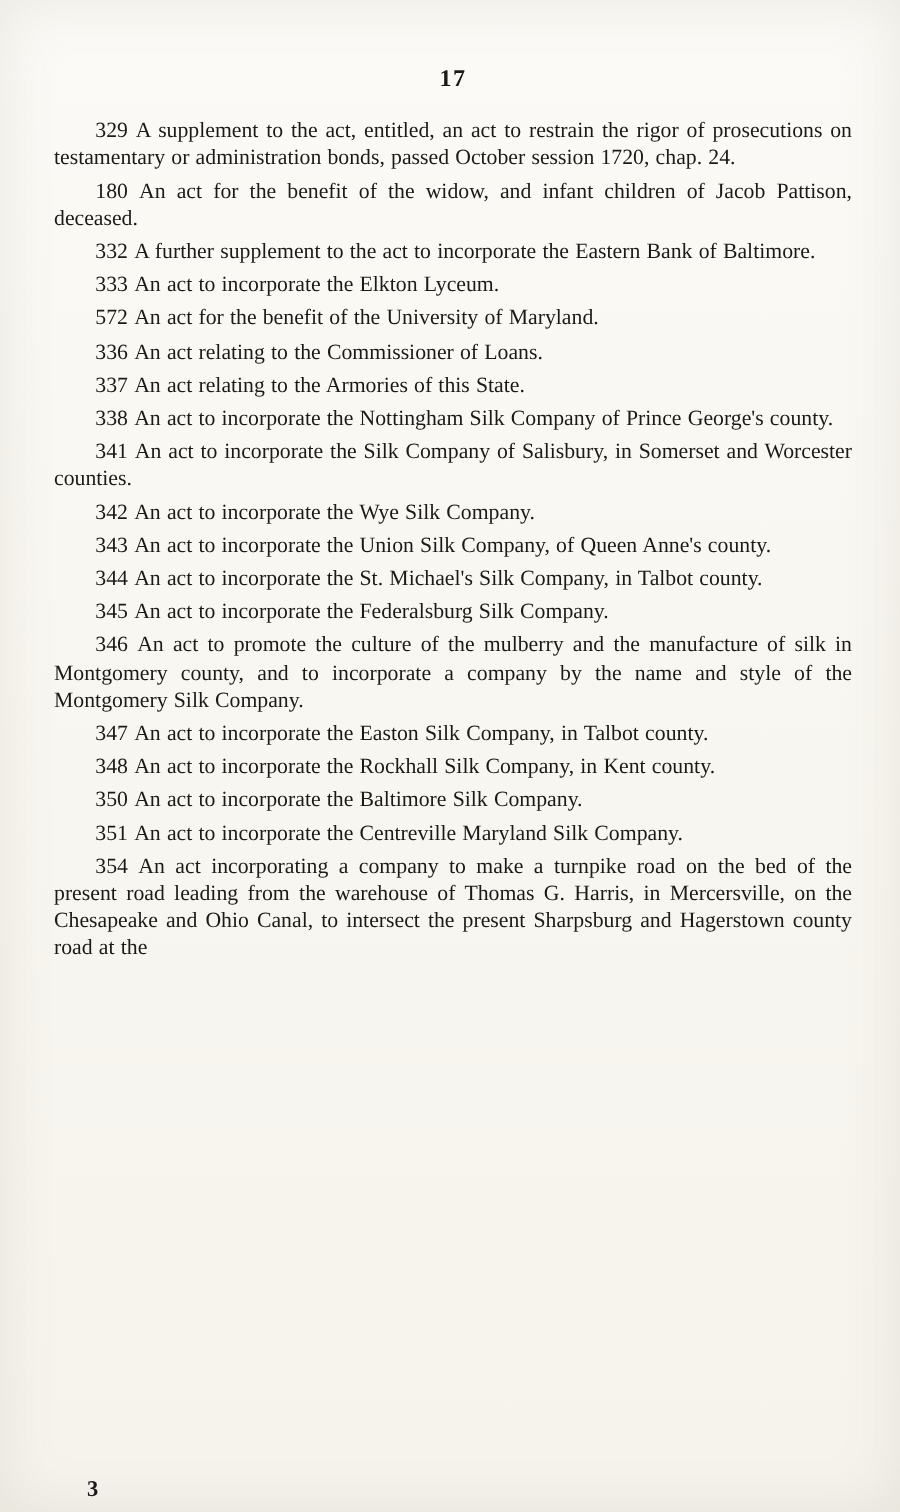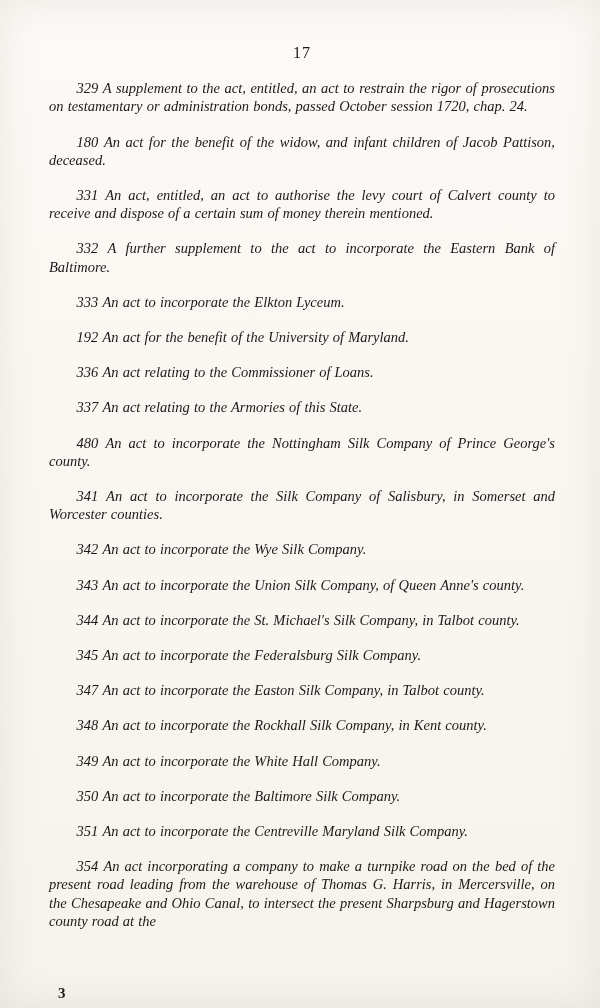--- a/index.html
+++ b/index.html
@@ -17,31 +17,30 @@
     color: #1c1a18;
     font-family: "Liberation Serif", "DejaVu Serif", serif;
     font-size: 14.5px;
     line-height: 18.2px;
     padding: 26px 28px 8px 32px;
     overflow: hidden;
     box-shadow: inset 0 0 40px rgba(120,110,90,0.12);
   }
   .page-number {
     text-align: center;
-    font-weight: normal;
+    font-weight: bold;
     font-size: 16px;
     letter-spacing: 1px;
     margin: 18px 0 16px 0;
   }
   .entries p.entry {
-    margin: 17px;
+    margin: 4px;
     text-indent: 1.9em;
     text-align: justify;
     word-spacing: 0.5px;
-    font-style: italic;
   }
   .entries .num {
     white-space: nowrap;
   }
   .signature-mark {
     position: absolute;
     left: 58px;
     bottom: 6px;
     font-weight: bold;
     font-size: 15px;
@@ -51,53 +50,52 @@
 <body>
 
 <div class="page">
   <div class="page-number">17</div>
 
   <div class="entries">
   <p class="entry"><span class="num">329</span><span>&nbsp;A supplement to the act, entitled, an act to restrain the rigor of prosecutions on testamentary or administration bonds, passed October session 1720, chap. 24.</span></p>
 
   <p class="entry"><span class="num">180</span><span>&nbsp;An act for the benefit of the widow, and infant children of Jacob Pattison, deceased.</span></p>
 
-  <p class="entry"><span class="num">331</span><span>&nbsp;An act, entitled, an act to authorise the levy court of Calvert county to receive and dispose of a certain sum of money therein mentioned.</span></p>
 
   <p class="entry"><span class="num">332</span><span>&nbsp;A further supplement to the act to incorporate the Eastern Bank of Baltimore.</span></p>
 
   <p class="entry"><span class="num">333</span><span>&nbsp;An act to incorporate the Elkton Lyceum.</span></p>
 
-  <p class="entry"><span class="num">192</span><span>&nbsp;An act for the benefit of the University of Maryland.</span></p>
+  <p class="entry"><span class="num">572</span><span>&nbsp;An act for the benefit of the University of Maryland.</span></p>
 
 
   <p class="entry"><span class="num">336</span><span>&nbsp;An act relating to the Commissioner of Loans.</span></p>
 
   <p class="entry"><span class="num">337</span><span>&nbsp;An act relating to the Armories of this State.</span></p>
 
-  <p class="entry"><span class="num">480</span><span>&nbsp;An act to incorporate the Nottingham Silk Company of Prince George's county.</span></p>
+  <p class="entry"><span class="num">338</span><span>&nbsp;An act to incorporate the Nottingham Silk Company of Prince George's county.</span></p>
 
 
 
   <p class="entry"><span class="num">341</span><span>&nbsp;An act to incorporate the Silk Company of Salisbury, in Somerset and Worcester counties.</span></p>
 
   <p class="entry"><span class="num">342</span><span>&nbsp;An act to incorporate the Wye Silk Company.</span></p>
 
   <p class="entry"><span class="num">343</span><span>&nbsp;An act to incorporate the Union Silk Company, of Queen Anne's county.</span></p>
 
   <p class="entry"><span class="num">344</span><span>&nbsp;An act to incorporate the St. Michael's Silk Company, in Talbot county.</span></p>
 
   <p class="entry"><span class="num">345</span><span>&nbsp;An act to incorporate the Federalsburg Silk Company.</span></p>
 
+  <p class="entry"><span class="num">346</span><span>&nbsp;An act to promote the culture of the mulberry and the manufacture of silk in Montgomery county, and to incorporate a company by the name and style of the Montgomery Silk Company.</span></p>
 
   <p class="entry"><span class="num">347</span><span>&nbsp;An act to incorporate the Easton Silk Company, in Talbot county.</span></p>
 
   <p class="entry"><span class="num">348</span><span>&nbsp;An act to incorporate the Rockhall Silk Company, in Kent county.</span></p>
 
-  <p class="entry"><span class="num">349</span><span>&nbsp;An act to incorporate the White Hall Company.</span></p>
 
   <p class="entry"><span class="num">350</span><span>&nbsp;An act to incorporate the Baltimore Silk Company.</span></p>
 
   <p class="entry"><span class="num">351</span><span>&nbsp;An act to incorporate the Centreville Maryland Silk Company.</span></p>
 
 
 
   <p class="entry"><span class="num">354</span><span>&nbsp;An act incorporating a company to make a turnpike road on the bed of the present road leading from the warehouse of Thomas G. Harris, in Mercersville, on the Chesapeake and Ohio Canal, to intersect the present Sharpsburg and Hagerstown county road at the</span></p>
 </div>
 

